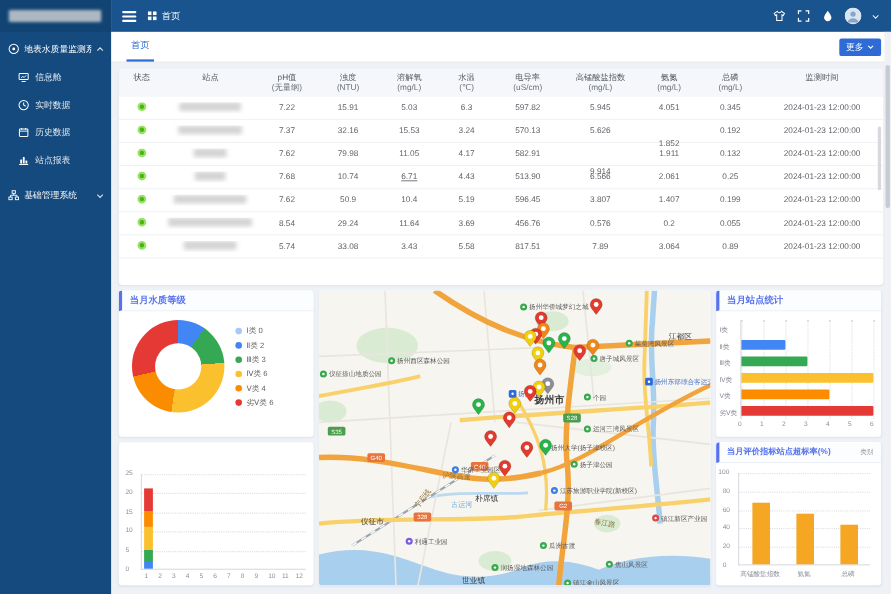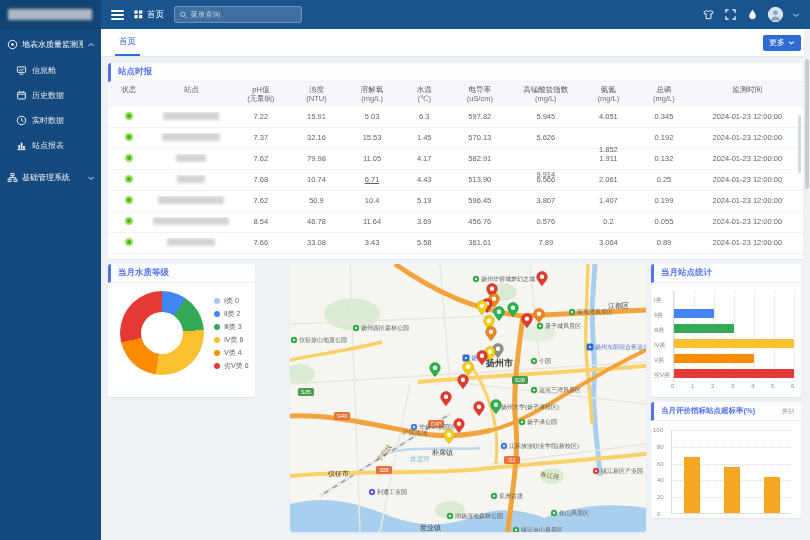--- a/index.html
+++ b/index.html
@@ -53,21 +53,21 @@
   .thead { display:flex; background:#f6f7fa; }
   .th { padding:3px 2px; text-align:center; color:#555a63; line-height:1.25; }
   .th .u { color:#6a6f78; }
   .trow { display:flex; align-items:center; height:21px; border-bottom:1px solid #f1f2f5; }
   .td { text-align:center; overflow:hidden; }
   .dot { display:inline-block; width:8px; height:8px; border-radius:50%; background:#49b313; border:2px solid #97e264; }
   .name-redact { display:inline-block; height:8px; background:#cfcfcf; border-radius:1px; filter:blur(1.8px); opacity:.9; }
   .tbl-scroll { position:absolute; right:2px; top:52px; width:3px; height:58px; background:#d6d9de; border-radius:2px; }
 
   .row2 { display:flex; gap:5px; margin-top:5px; height:268px; }
-  .colL { width:177px; display:flex; gap:5px; flex:none; }
+  .colL { width:177px; display:flex; flex-direction:column; gap:5px; flex:none; }
   .colR { width:150px; display:flex; flex-direction:column; gap:5px; flex:none; }
   .map-panel { width:356px; flex:none; height:268px; }
 
   
   #panel-donut { height:133px; }
   .donut-body { display:flex; align-items:center; padding:8px 6px 4px 12px; gap:10px; }
   .donut { width:84px; height:84px; border-radius:50%; position:relative; flex:none; }
   .donut::after { content:""; position:absolute; left:21px; top:21px; width:42px; height:42px; border-radius:50%; background:#fff; }
   .legend { list-style:none; font-size:7px; color:#666; }
   .legend li { display:flex; align-items:center; gap:4px; margin:3px 0; }
@@ -82,21 +82,21 @@
   .hbar-plot { position:absolute; left:22px; right:8px; top:27px; bottom:16px; border-left:1px solid #d8dbe0; }
   .hbar-row { position:absolute; left:0; height:9px; }
   .hbar-bar { height:9px; border-radius:0 1px 1px 0; }
 
   #panel-year { height:130px; position:relative; }
   .mini-legend { display:flex; gap:4px; font-size:6px; color:#777; align-items:center; }
   .mini-legend .ldot { width:4px; height:4px; }
   .year-plot { position:absolute; left:20px; right:7px; top:29px; bottom:14px; border-left:1px solid #d8dbe0; border-bottom:1px solid #d8dbe0; }
   .seg { position:absolute; width:8px; }
 
-  #panel-exceed { height:116px; position:relative; }
+  #panel-exceed { height:130px; position:relative; }
   .exc-plot { position:absolute; left:20px; right:8px; top:28px; bottom:16px; border-left:1px solid #d8dbe0; border-bottom:1px solid #d8dbe0; }
   .vbar { position:absolute; bottom:0; width:16px; }
 
   .page-scrollbar { position:absolute; right:0; top:29px; bottom:0; width:6px; background:#f0f1f4; }
   .page-scrollbar .thumb { position:absolute; top:30px; left:1px; width:4px; height:130px; background:#c6cbd4; border-radius:2px; }
 
   svg text { font-family:"Liberation Sans","DejaVu Sans",sans-serif; }
 </style>
 </head>
 <body>
@@ -123,33 +123,33 @@
       <div class="side-item">
         <svg class="icn" viewBox="0 0 12 12">
             <rect x="1.5" y="2" width="9" height="6" rx="0.8" fill="none" stroke="#fff" stroke-width="1"></rect>
             <path d="M3.5 6.5 L5 4.8 L6.5 6 L8.5 3.8" fill="none" stroke="#fff" stroke-width="0.9"></path>
             <line x1="4" y1="10" x2="8" y2="10" stroke="#fff" stroke-width="1"></line>
           </svg>
         <span class="lbl">信息舱</span>
       </div>
       <div class="side-item">
         <svg class="icn" viewBox="0 0 12 12">
+            <circle cx="6" cy="6" r="4.6" fill="none" stroke="#fff" stroke-width="1"></circle>
+            <polyline points="6,3.4 6,6 8,7.2" fill="none" stroke="#fff" stroke-width="1"></polyline>
+          </svg>
+        <span class="lbl">实时数据</span>
+      </div>
+      <div class="side-item">
+        <svg class="icn" viewBox="0 0 12 12">
             <rect x="1.8" y="2.4" width="8.4" height="7.4" rx="0.8" fill="none" stroke="#fff" stroke-width="1"></rect>
             <line x1="1.8" y1="4.6" x2="10.2" y2="4.6" stroke="#fff" stroke-width="0.9"></line>
             <line x1="4" y1="1.4" x2="4" y2="3.2" stroke="#fff" stroke-width="1"></line>
             <line x1="8" y1="1.4" x2="8" y2="3.2" stroke="#fff" stroke-width="1"></line>
           </svg>
         <span class="lbl">历史数据</span>
-      </div>
-      <div class="side-item">
-        <svg class="icn" viewBox="0 0 12 12">
-            <circle cx="6" cy="6" r="4.6" fill="none" stroke="#fff" stroke-width="1"></circle>
-            <polyline points="6,3.4 6,6 8,7.2" fill="none" stroke="#fff" stroke-width="1"></polyline>
-          </svg>
-        <span class="lbl">实时数据</span>
       </div>
       <div class="side-item">
         <svg class="icn" viewBox="0 0 12 12">
             <line x1="1.5" y1="10.5" x2="10.5" y2="10.5" stroke="#fff" stroke-width="1"></line>
             <rect x="2.6" y="5.5" width="1.8" height="4" fill="#fff"></rect>
             <rect x="5.2" y="3" width="1.8" height="6.5" fill="#fff"></rect>
             <rect x="7.8" y="6.5" width="1.8" height="3" fill="#fff"></rect>
           </svg>
         <span class="lbl">站点报表</span>
       </div>
@@ -178,27 +178,20 @@
         </div>
       <div class="nav-home">
         <svg width="9" height="9" viewBox="0 0 10 10">
             <rect x="0.5" y="0.5" width="3.6" height="3.6" fill="#fff"></rect>
             <rect x="5.6" y="0.5" width="3.6" height="3.6" fill="#fff"></rect>
             <rect x="0.5" y="5.6" width="3.6" height="3.6" fill="#fff"></rect>
             <rect x="5.6" y="5.6" width="3.6" height="3.6" fill="#fff"></rect>
           </svg>
         <span>首页</span>
       </div>
-      <div class="searchbox">
-        <svg width="8" height="8" viewBox="0 0 10 10">
-            <circle cx="4" cy="4" r="3" fill="none" stroke="rgba(255,255,255,.7)" stroke-width="1.2"></circle>
-            <line x1="6.4" y1="6.4" x2="9" y2="9" stroke="rgba(255,255,255,.7)" stroke-width="1.2"></line>
-          </svg>
-        <input type="text" placeholder="菜单查询" style="">
-      </div>
       <div class="topbar-right">
         <svg class="tb-ic" viewBox="0 0 14 14">
             <path d="M5 2.5 L2 4.5 L3.2 6.6 L4.4 6 L4.4 11.5 L9.6 11.5 L9.6 6 L10.8 6.6 L12 4.5 L9 2.5 C8.6 3.4 7.8 3.9 7 3.9 C6.2 3.9 5.4 3.4 5 2.5 Z" fill="none" stroke="#fff" stroke-width="1"></path>
           </svg>
         <svg class="tb-ic" viewBox="0 0 14 14">
             <path d="M2 5 L2 2 L5 2 M9 2 L12 2 L12 5 M12 9 L12 12 L9 12 M5 12 L2 12 L2 9" fill="none" stroke="#fff" stroke-width="1.2"></path>
           </svg>
         <svg class="tb-ic" viewBox="0 0 14 14">
             <path d="M7 1.8 C9 4.6 10.6 6.6 10.6 8.6 C10.6 10.6 9 12.2 7 12.2 C5 12.2 3.4 10.6 3.4 8.6 C3.4 6.6 5 4.6 7 1.8 Z" fill="#fff"></path>
           </svg>
@@ -221,23 +214,20 @@
         <span>更多</span>
         <svg width="7" height="7" viewBox="0 0 8 8">
             <polyline points="1.5,3 4,5.5 6.5,3" fill="none" stroke="#fff" stroke-width="1.2"></polyline>
           </svg>
       </button>
     </div>
 
     <div class="content">
 
       <section class="panel panel-table">
-        <div class="panel-title">
-            <span class="t">站点时报</span>
-          </div>
         <div class="wtable">
           <div class="thead" id="table-head">
               <div class="th" style="width: 6%;">
                 <div class="l">状态</div>
                 <div class="u">&nbsp;</div>
               </div>
               <div class="th" style="width: 12%;">
                 <div class="l">站点</div>
                 <div class="u">&nbsp;</div>
               </div>
@@ -291,21 +281,21 @@
                 <div class="td" style="width: 8%;">4.051</div>
                 <div class="td" style="width: 8%;">0.345</div>
                 <div class="td" style="width: 16%;">2024-01-23 12:00:00</div>
               </div>
               <div class="trow">
                 <div class="td" style="width: 6%;"><span class="dot" style="background: rgb(73, 179, 19);"></span></div>
                 <div class="td" style="width: 12%;"><span class="name-redact" style="width: 58px;"></span></div>
                 <div class="td" style="width: 8%;">7.37</div>
                 <div class="td" style="width: 8%;">32.16</div>
                 <div class="td" style="width: 8%;">15.53</div>
-                <div class="td" style="width: 7%;">1.45</div>
+                <div class="td" style="width: 7%;">3.24</div>
                 <div class="td" style="width: 9%;">570.13</div>
                 <div class="td" style="width: 10%;">5.626</div>
                 <div class="td" style="width: 8%; margin-top: 24px;">1.852</div>
                 <div class="td" style="width: 8%;">0.192</div>
                 <div class="td" style="width: 16%;">2024-01-23 12:00:00</div>
               </div>
               <div class="trow">
                 <div class="td" style="width: 6%;"><span class="dot" style="background: rgb(73, 179, 19);"></span></div>
                 <div class="td" style="width: 12%;"><span class="name-redact" style="width: 30px;"></span></div>
                 <div class="td" style="width: 8%;">7.62</div>
@@ -341,37 +331,37 @@
                 <div class="td" style="width: 9%;">596.45</div>
                 <div class="td" style="width: 10%;">3.807</div>
                 <div class="td" style="width: 8%;">1.407</div>
                 <div class="td" style="width: 8%;">0.199</div>
                 <div class="td" style="width: 16%;">2024-01-23 12:00:00</div>
               </div>
               <div class="trow">
                 <div class="td" style="width: 6%;"><span class="dot" style="background: rgb(73, 179, 19);"></span></div>
                 <div class="td" style="width: 12%;"><span class="name-redact" style="width: 76px;"></span></div>
                 <div class="td" style="width: 8%;">8.54</div>
-                <div class="td" style="width: 8%;">46.78</div>
+                <div class="td" style="width: 8%;">29.24</div>
                 <div class="td" style="width: 8%;">11.64</div>
                 <div class="td" style="width: 7%;">3.69</div>
                 <div class="td" style="width: 9%;">456.76</div>
                 <div class="td" style="width: 10%;">0.576</div>
                 <div class="td" style="width: 8%;">0.2</div>
                 <div class="td" style="width: 8%;">0.055</div>
                 <div class="td" style="width: 16%;">2024-01-23 12:00:00</div>
               </div>
               <div class="trow">
                 <div class="td" style="width: 6%;"><span class="dot" style="background: rgb(73, 179, 19);"></span></div>
                 <div class="td" style="width: 12%;"><span class="name-redact" style="width: 48px;"></span></div>
-                <div class="td" style="width: 8%;">7.66</div>
+                <div class="td" style="width: 8%;">5.74</div>
                 <div class="td" style="width: 8%;">33.08</div>
                 <div class="td" style="width: 8%;">3.43</div>
                 <div class="td" style="width: 7%;">5.58</div>
-                <div class="td" style="width: 9%;">361.61</div>
+                <div class="td" style="width: 9%;">817.51</div>
                 <div class="td" style="width: 10%;">7.89</div>
                 <div class="td" style="width: 8%;">3.064</div>
                 <div class="td" style="width: 8%;">0.89</div>
                 <div class="td" style="width: 16%;">2024-01-23 12:00:00</div>
               </div>
             </div>
         </div>
         <div class="tbl-scroll"></div>
       </section>
 

